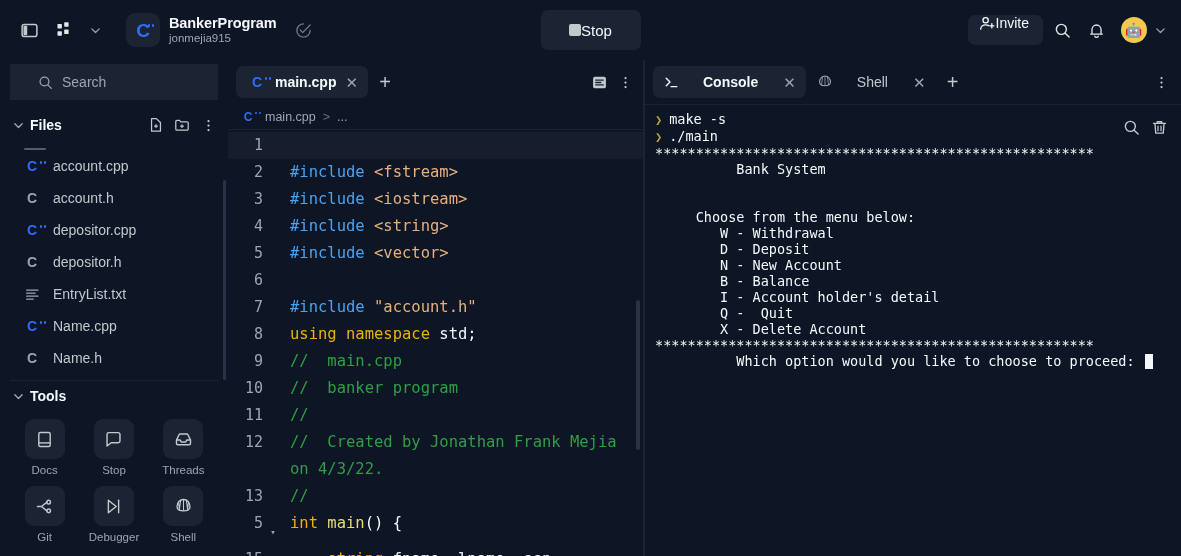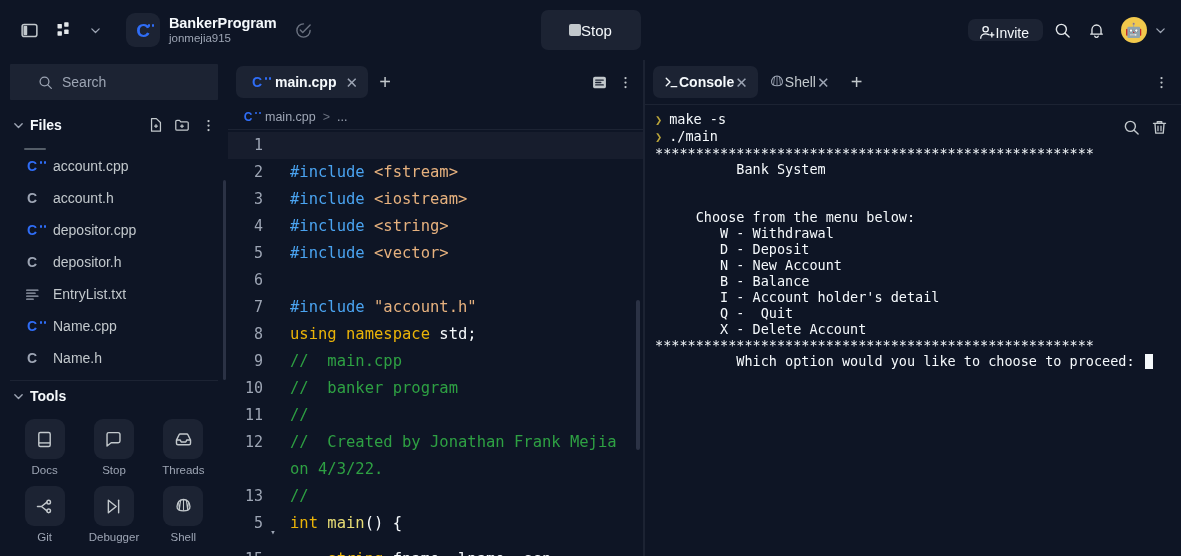--- a/index.html
+++ b/index.html
@@ -50,22 +50,22 @@
     height: 40px; min-width: 100px;
     display: flex; align-items: center; justify-content: center; gap: 0;
     font-size: 15px; font-family: "Liberation Sans", sans-serif; cursor: pointer;
     padding: 0 18px;
   }
   .stop-sq { width: 12px; height: 12px; background: #c2c8cc; border-radius: 2px; display: block; }
 
   .tb-right { margin-left: auto; display: flex; align-items: center; gap: 4px; position: relative; z-index: 2; }
   .invite-btn {
     background: #1c2333; border: none; border-radius: 7px;
-    height: 22px; padding: 0 14px 0 11px;
-    display: flex; align-items: flex-end; gap: 0;
+    height: 30px; padding: 0 14px 0 11px;
+    display: flex; align-items: flex-start; gap: 0;
     color: #f5f9fc; font-size: 14px; font-family: "Liberation Sans", sans-serif; cursor: pointer;
   }
   .avatar {
     width: 26px; height: 26px; border-radius: 50%;
     background: #f2c94c; display: flex; align-items: center; justify-content: center;
     font-size: 14px; margin-left: 6px; cursor: pointer; overflow: hidden;
   }
 
   
   .body { flex: 1; display: flex; min-height: 0; }
@@ -175,21 +175,21 @@
 
   .ed-scroll {
     position: absolute; right: 3px; top: 240px; width: 4px; height: 150px;
     background: #2b3245; border-radius: 2px;
   }
   .pane-div { width: 2px; flex: 0 0 2px; background: #1c2333; }
 
   
   .console-pane { flex: 1; background: #0e1525; display: flex; flex-direction: column; min-width: 0; position: relative; }
   .con-tabbar { height: 44px; flex: 0 0 44px; display: flex; align-items: center; padding: 0 8px 0 8px; }
-  .con-tab { height: 32px; border-radius: 7px; display: flex; align-items: center; gap: 0; padding: 0 9px 0 11px; cursor: pointer; }
+  .con-tab { height: 32px; border-radius: 7px; display: flex; align-items: center; gap: 24px; padding: 0 9px 0 11px; cursor: pointer; }
   .con-tab.active { background: #1c2333; }
   .con-tab .lbl { font-size: 14px; color: #f5f9fc; font-weight: bold; }
   .con-tab.inactive .lbl { color: #c2c8cc; font-weight: normal; }
   .con-right { margin-left: auto; display: flex; align-items: center; }
 
   .console-body {
     flex: 1; position: relative; overflow: hidden;
     border-top: 1px solid #1c2333;
     padding: 6px 0 0 10px;
     font-family: "DejaVu Sans Mono", "Liberation Mono", monospace;

